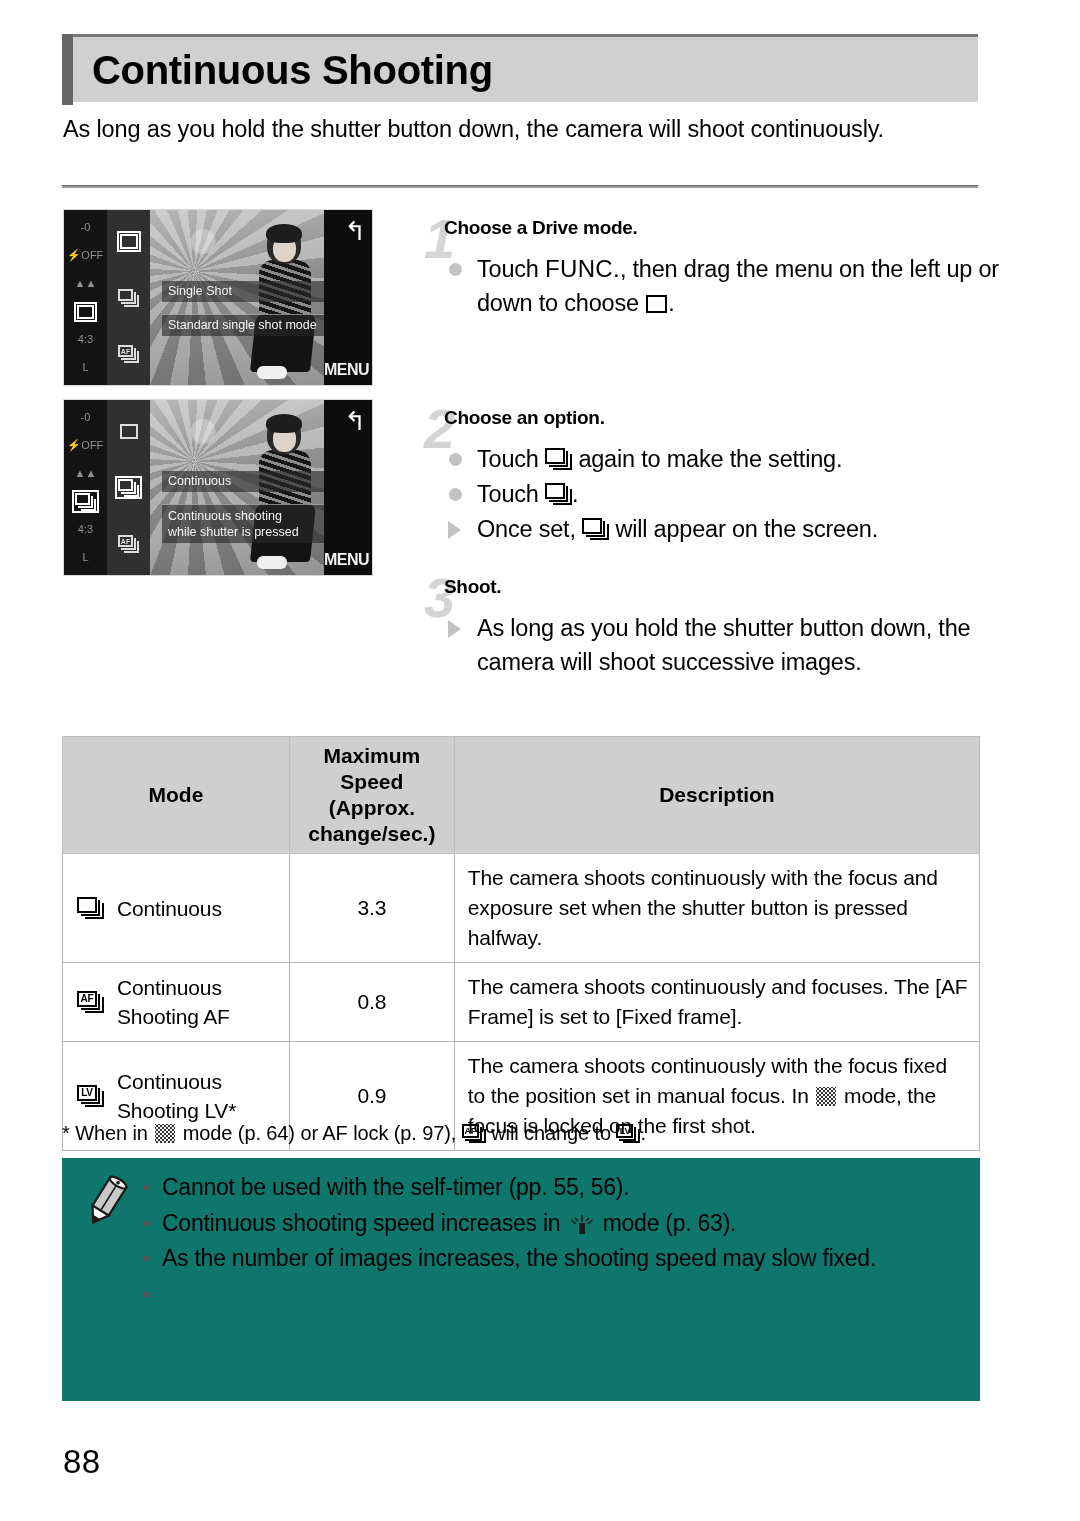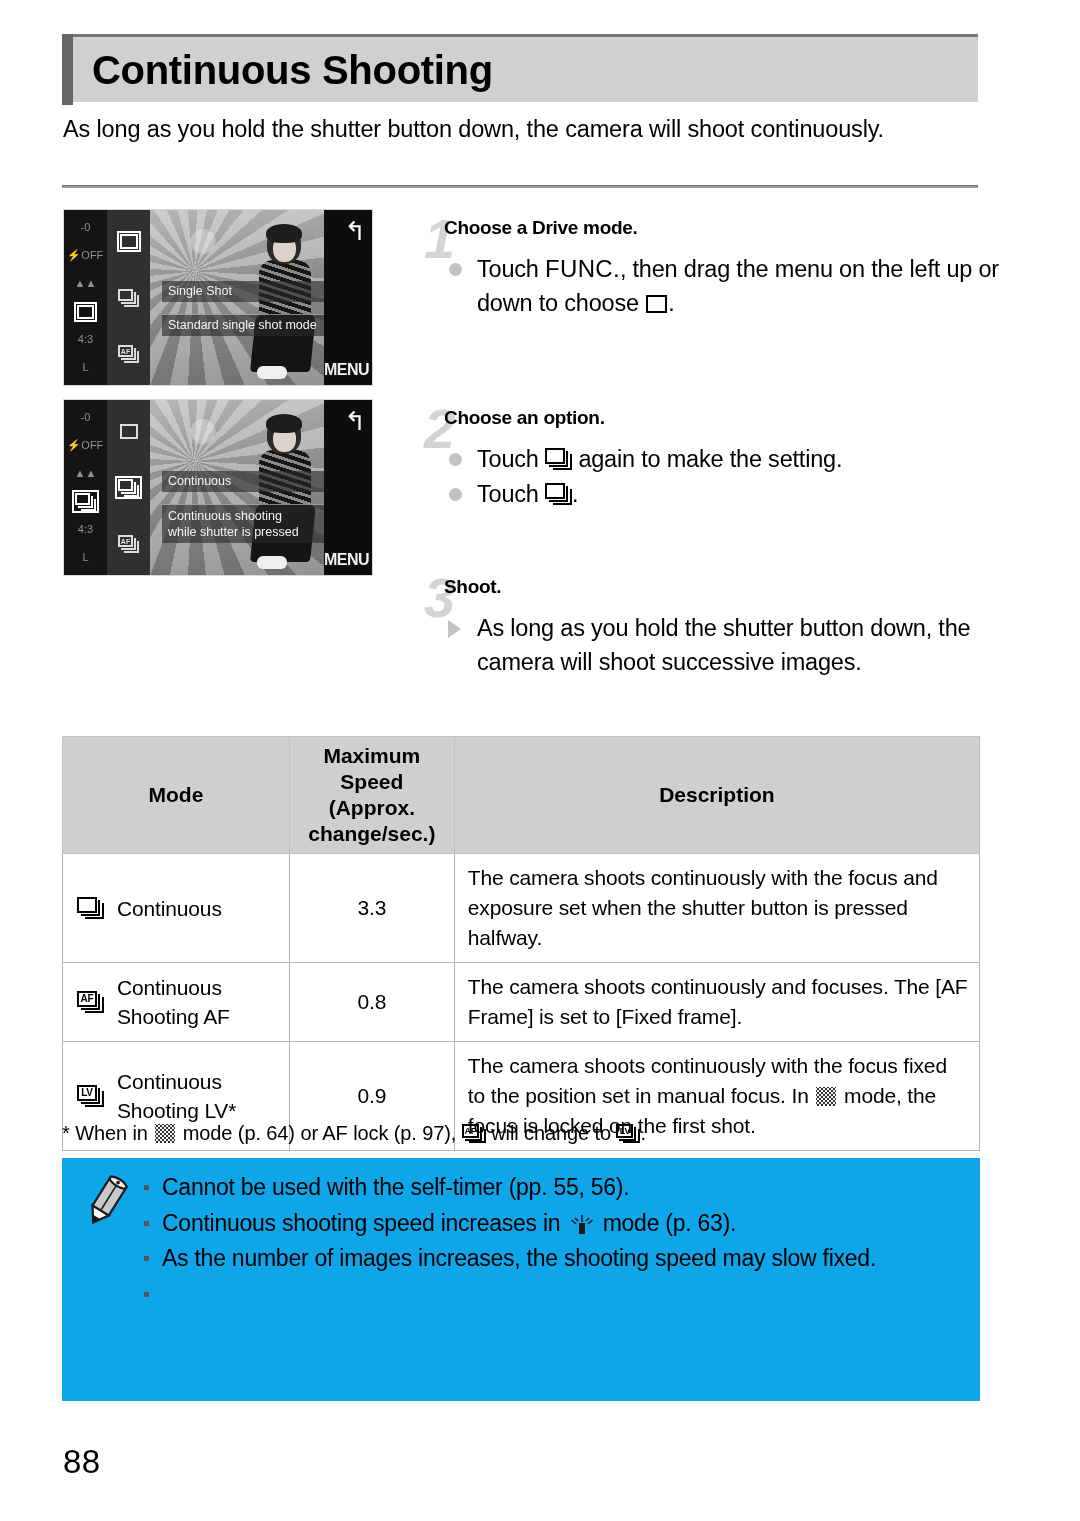--- a/index.html
+++ b/index.html
@@ -372,21 +372,21 @@
     letter-spacing: -0.1px;
   }
 
   
   .notes {
     position: absolute;
     left: 62px;
     top: 1158px;
     width: 918px;
     height: 243px;
-    background: #0ea5e9;
+    background: #0f766e;
     box-sizing: border-box;
   }
   .notes-icon {
     position: absolute;
     left: 18px;
     top: 14px;
     width: 52px; height: 58px;
   }
   .notes-list {
     position: absolute;
@@ -590,20 +590,28 @@
 
       <div class="bullet-row">
         <span class="b-dot"></span>
         <span>Touch </span><span class="ficon" style="width:27px;height:22px;color:#000;">
           <span class="f-main" style="width:20px;height:16px;border-width:2.5px;"></span>
           <span class="f-b1" style="left:4px;top:3px;width:19px;height:16px;border-width:2.5px;"></span>
           <span class="f-b2" style="left:8px;top:6px;width:19px;height:16px;border-width:2.5px;"></span>
         </span><span>.</span>
       </div>
 
+      <div class="bullet-row">
+        <span class="b-tri"></span>
+        <span>Once set, </span><span class="ficon" style="width:27px;height:22px;color:#000;">
+          <span class="f-main" style="width:20px;height:16px;border-width:2.5px;"></span>
+          <span class="f-b1" style="left:4px;top:3px;width:19px;height:16px;border-width:2.5px;"></span>
+          <span class="f-b2" style="left:8px;top:6px;width:19px;height:16px;border-width:2.5px;"></span>
+        </span><span> will appear on the screen.</span>
+      </div>
 
     </div>
   </div>
 
   <div class="step" id="step3">
     <div class="step-num">3</div>
     <div class="step-title">Shoot.</div>
     <div class="step-body">
       <div class="bullet-row">
         <span class="b-tri"></span>

